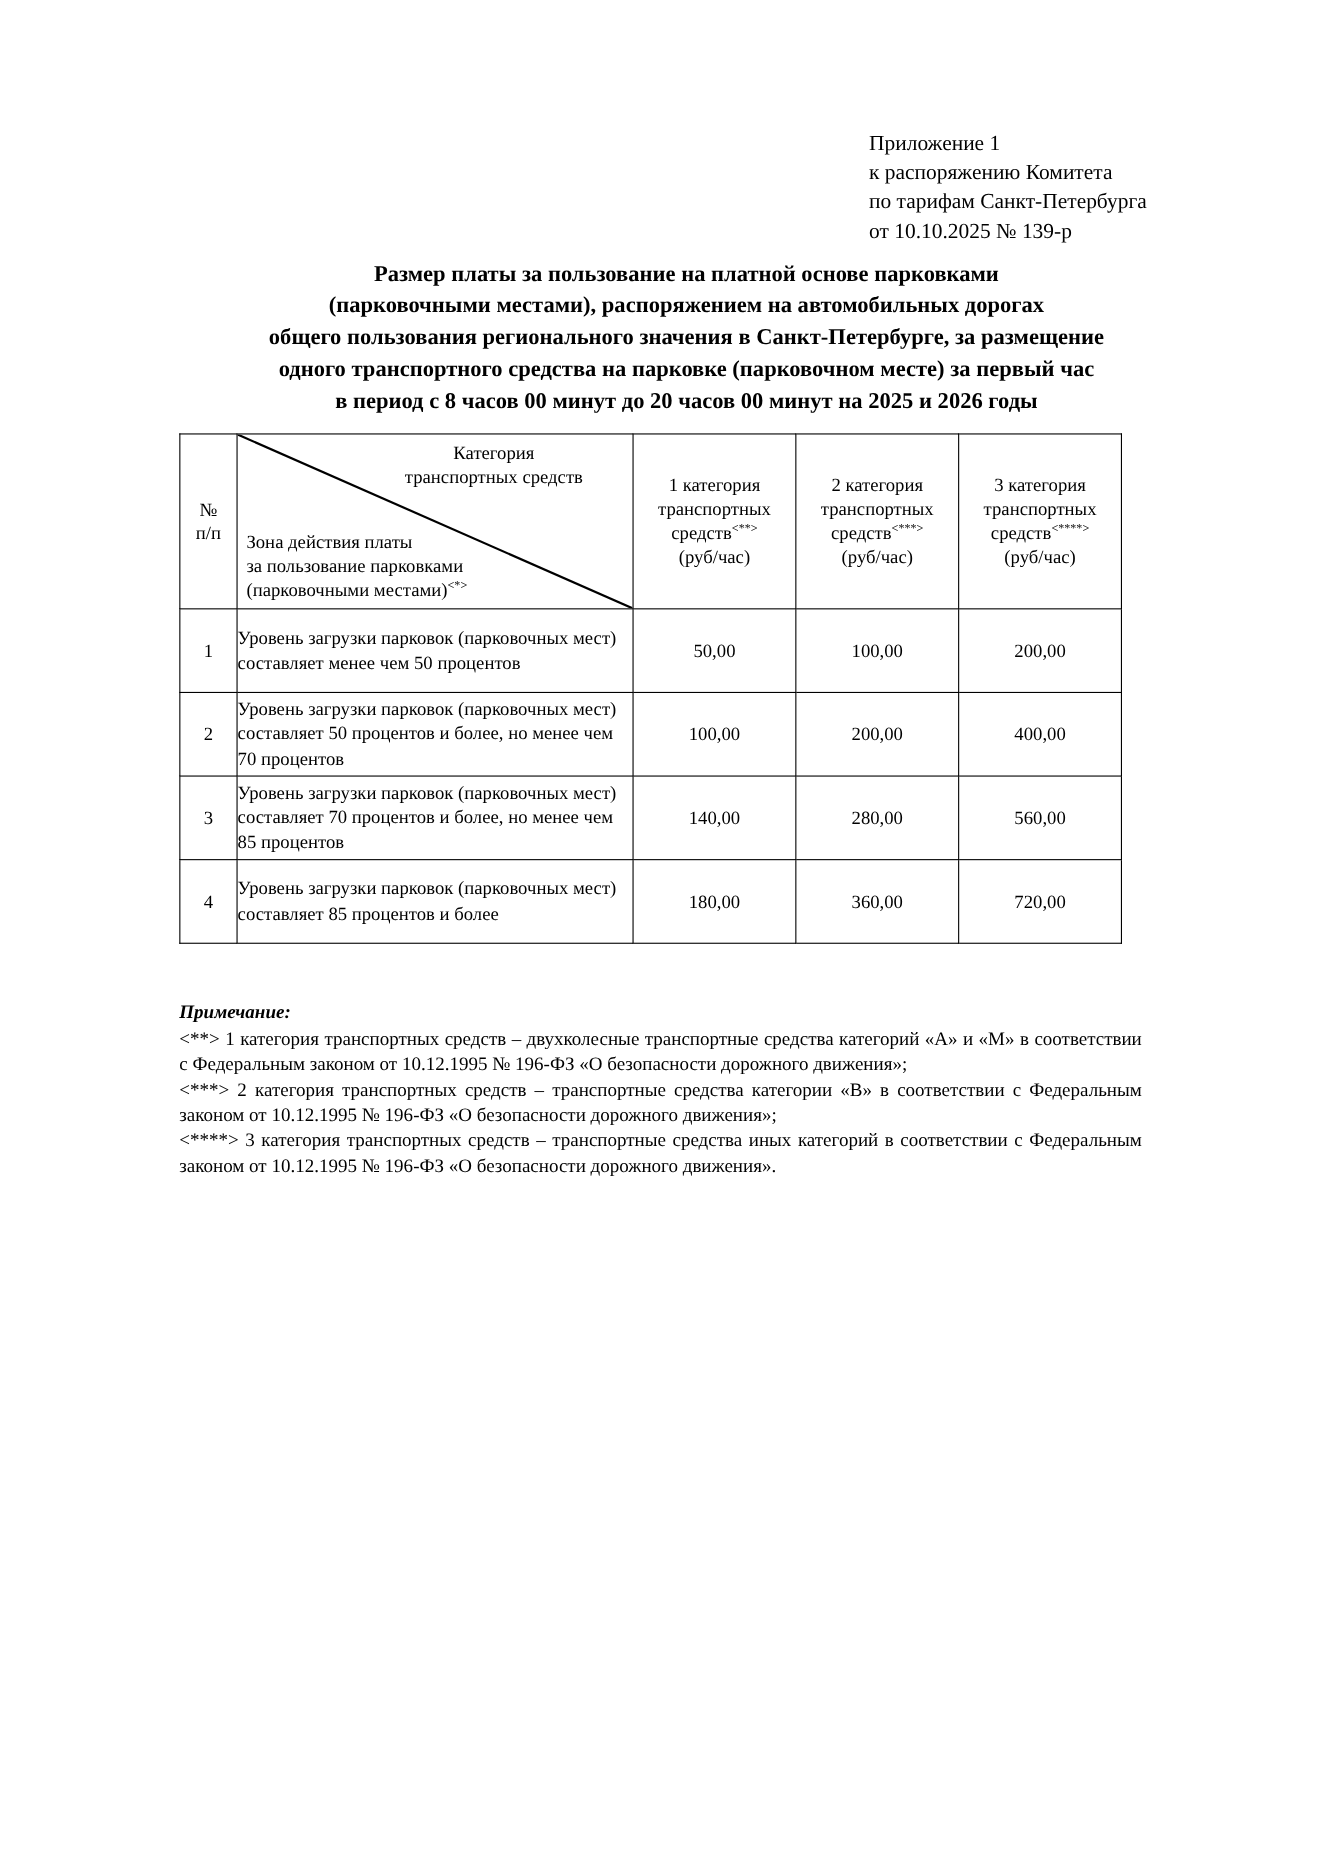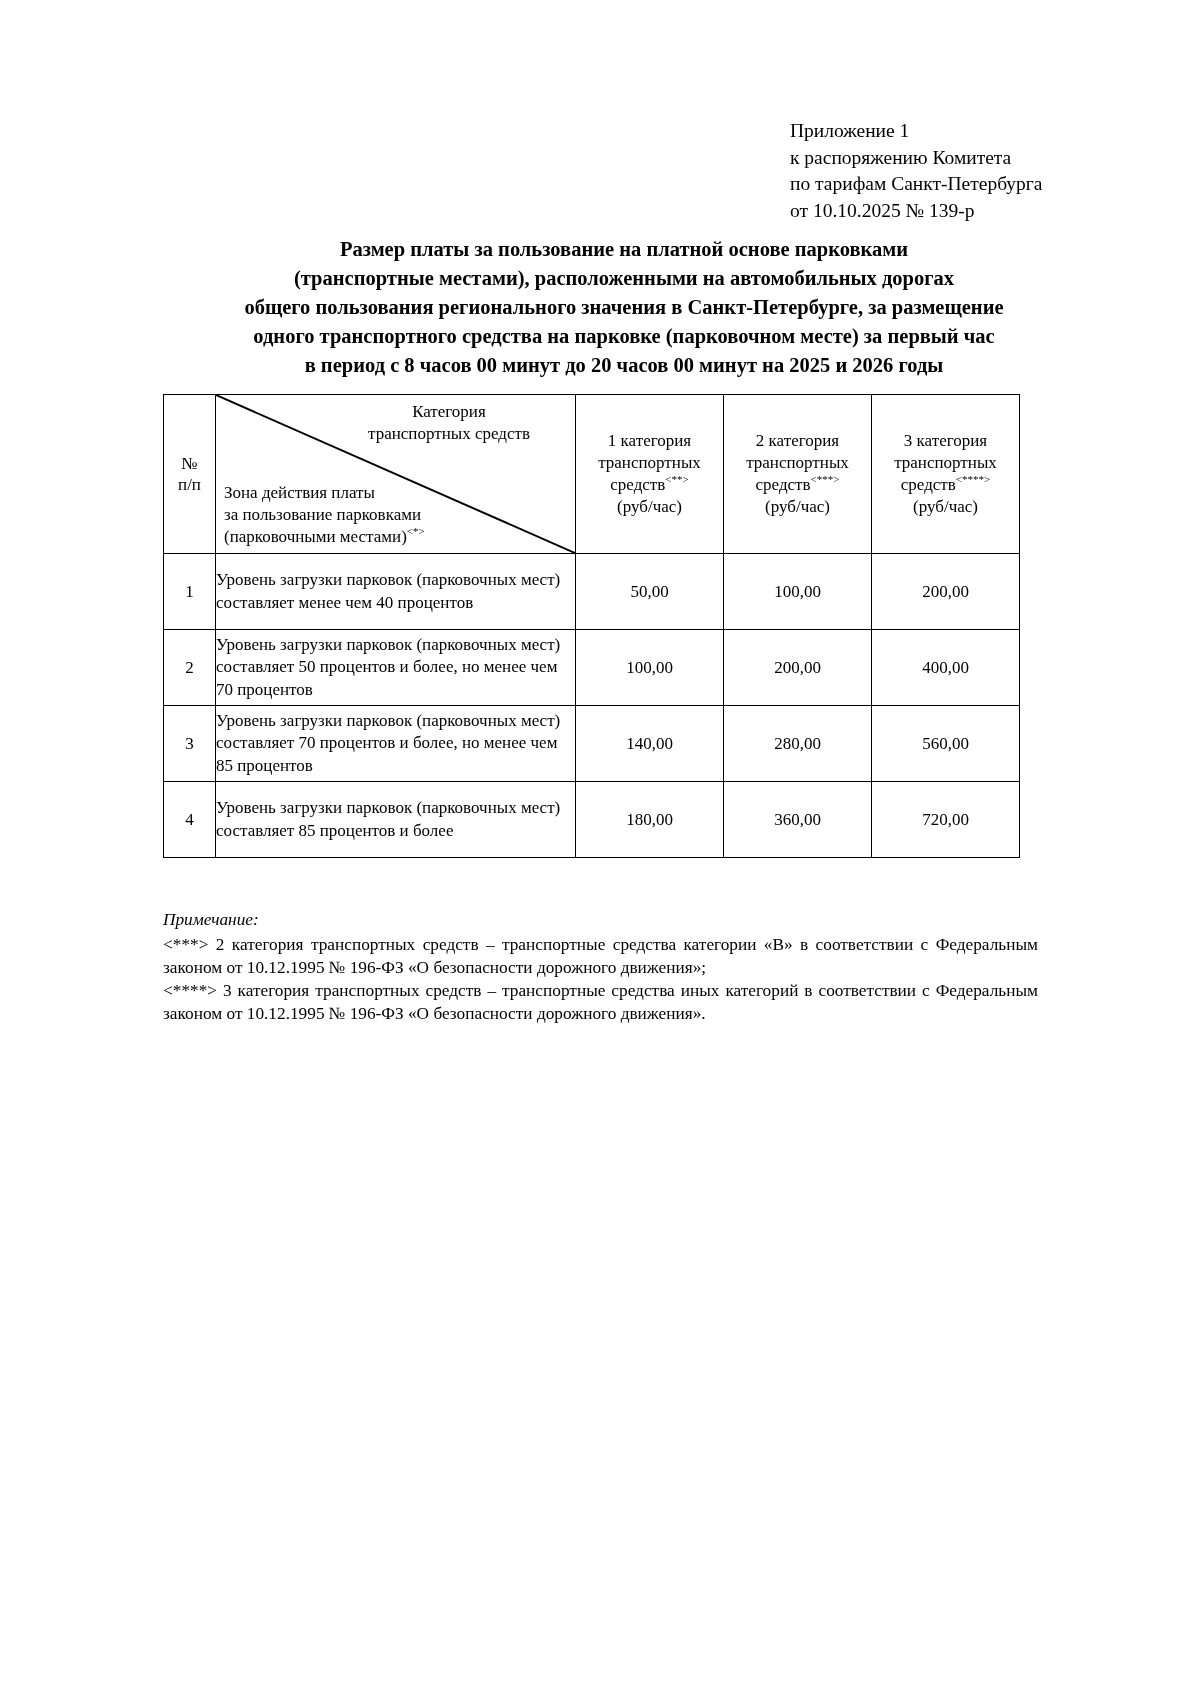--- a/index.html
+++ b/index.html
@@ -141,21 +141,21 @@
   .note {
     position: absolute;
     top: 908px;
     left: 163px;
     width: 875px;
     font-size: 17.3px;
     line-height: 1.33;
   }
   .note-title {
     font-style: italic;
-    font-weight: normal;
+    font-weight: bold;
     margin-bottom: 2px;
   }
   .note p {
     margin: 0;
     text-align: justify;
     text-justify: inter-word;
   }
 </style>
 </head>
 <body>
@@ -164,21 +164,21 @@
 
   <div class="header-block">
     <div>Приложение 1</div>
     <div>к распоряжению Комитета</div>
     <div>по тарифам Санкт-Петербурга</div>
     <div>от 10.10.2025 № 139-р</div>
   </div>
 
   <div class="doc-title">
     <div>Размер платы за пользование на платной основе парковками</div>
-    <div>(транспортные местами), расположенными на автомобильных дорогах</div>
+    <div>(парковочными местами), распоряжением на автомобильных дорогах</div>
     <div>общего пользования регионального значения в Санкт-Петербурге, за размещение</div>
     <div>одного транспортного средства на парковке (парковочном месте) за первый час</div>
     <div>в период с 8 часов 00 минут до 20 часов 00 минут на 2025 и 2026 годы</div>
   </div>
 
   <div class="tbl-wrap">
     <table class="main">
       <colgroup>
         <col class="col-num">
         <col class="col-zone">
@@ -224,21 +224,21 @@
             <div>3 категория</div>
             <div>транспортных</div>
             <div><span>средств</span><sup class="ref">&lt;****&gt;</sup></div>
             <div>(руб/час)</div>
           </td>
         </tr>
       </thead>
       <tbody>
         <tr class="datarow r1">
           <td class="rownum">1</td>
-          <td class="zone">Уровень загрузки парковок (парковочных мест) составляет менее чем 40 процентов</td>
+          <td class="zone">Уровень загрузки парковок (парковочных мест) составляет менее чем 50 процентов</td>
           <td class="price">50,00</td>
           <td class="price">100,00</td>
           <td class="price">200,00</td>
         </tr>
         <tr class="datarow">
           <td class="rownum">2</td>
           <td class="zone">Уровень загрузки парковок (парковочных мест) составляет 50 процентов и более, но менее чем 70 процентов</td>
           <td class="price">100,00</td>
           <td class="price">200,00</td>
           <td class="price">400,00</td>
@@ -256,17 +256,18 @@
           <td class="price">180,00</td>
           <td class="price">360,00</td>
           <td class="price">720,00</td>
         </tr>
       </tbody>
     </table>
   </div>
 
   <div class="note">
     <div class="note-title">Примечание:</div>
+    <p>&lt;**&gt; 1 категория транспортных средств – двухколесные транспортные средства категорий «А» и «М» в соответствии с Федеральным законом от 10.12.1995 № 196-ФЗ «О безопасности дорожного движения»;</p>
     <p>&lt;***&gt; 2 категория транспортных средств – транспортные средства категории «В» в соответствии с Федеральным законом от 10.12.1995 № 196-ФЗ «О безопасности дорожного движения»;</p>
     <p>&lt;****&gt; 3 категория транспортных средств – транспортные средства иных категорий в соответствии с Федеральным законом от 10.12.1995 № 196-ФЗ «О безопасности дорожного движения».</p>
   </div>
 
 </div>
 
 </body></html>

